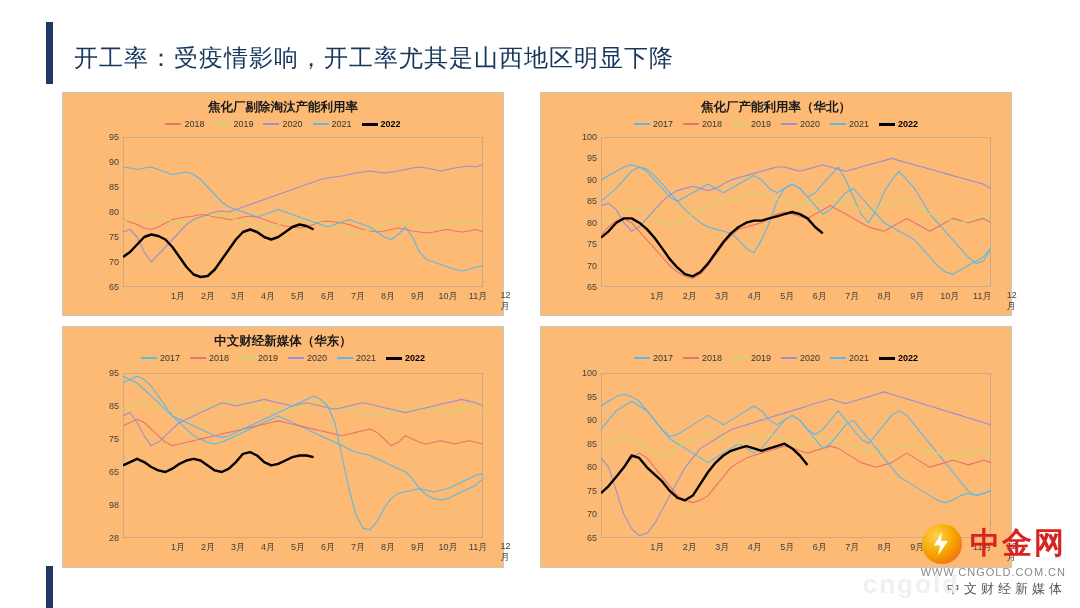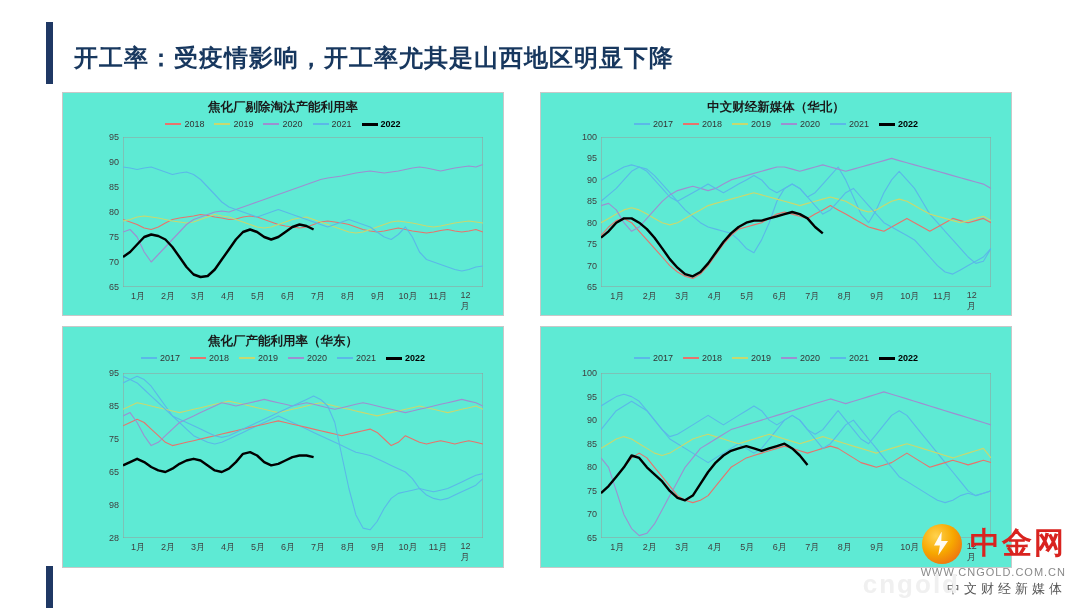--- a/index.html
+++ b/index.html
@@ -7,26 +7,26 @@
     width:1080px;height:608px;background:#ffffff;
     font-family:"Liberation Sans","DejaVu Sans",sans-serif;
     position:relative;overflow:hidden;
   }
   
   .accent-top{position:absolute;left:46px;top:22px;width:7px;height:62px;background:#1f3864;}
   .accent-bottom{position:absolute;left:46px;top:566px;width:7px;height:42px;background:#1f3864;}
 
   .slide-title{
     position:absolute;left:74px;top:42px;
-    font-size:24px;font-weight:bold;color:#17375e;letter-spacing:1px;
+    font-size:24px;font-weight:normal;color:#17375e;letter-spacing:1px;
     white-space:nowrap;
   }
 
   
-  .panel{position:absolute;background:#5eead4;border:1px solid #c8c8c8;}
+  .panel{position:absolute;background:#fdba74;border:1px solid #c8c8c8;}
   .p1{left:62px;top:92px;width:440px;height:222px;}
   .p2{left:540px;top:92px;width:470px;height:222px;}
   .p3{left:62px;top:326px;width:440px;height:240px;}
   .p4{left:540px;top:326px;width:470px;height:240px;}
 
   .chart-title{
     position:absolute;left:0;right:0;top:6px;text-align:center;
     font-size:12.5px;font-weight:bold;color:#1a1a1a;
   }
   .legend{
@@ -37,21 +37,21 @@
   .legend .item{display:flex;align-items:center;gap:3px;white-space:nowrap;}
   .legend .swatch{display:inline-block;width:16px;height:2px;}
   .legend .item.bold{font-weight:bold;color:#000;}
   .legend .item.bold .swatch{height:3px;}
 
   .plot{position:absolute;}
   .plot svg{display:block;}
 
   .ylabels{position:absolute;font-size:9px;color:#404040;}
   .ylabels span{position:absolute;right:0;transform:translateY(-50%);}
-  .xlabels{position:absolute;font-size:9px;color:#404040;}
+  .xlabels{position:absolute;font-size:9px;color:#404040;margin-left:40px;}
   .xlabels span{position:absolute;transform:translateX(-50%);}
 
   
   .wm{position:absolute;right:14px;bottom:10px;text-align:right;}
   .wm-row{display:flex;align-items:center;justify-content:flex-end;gap:8px;}
   .wm-badge{
     width:40px;height:40px;border-radius:50%;
     background:radial-gradient(circle at 35% 30%,#ffd24d 0%,#f7a800 45%,#e8571c 100%);
     position:relative;
   }
@@ -132,21 +132,21 @@
       <span style="left: 195px; top: 1px;">7月</span>
       <span style="left: 225px; top: 1px;">8月</span>
       <span style="left: 255px; top: 1px;">9月</span>
       <span style="left: 285px; top: 1px;">10月</span>
       <span style="left: 315px; top: 1px;">11月</span>
       <span style="left: 345px; top: 1px;">12月</span>
     </div>
 </div>
 
 <div class="panel p2">
-  <div class="chart-title">中文财经新媒体（华北）</div>
+  <div class="chart-title">焦化厂产能利用率（华北）</div>
   <div class="legend">
       <span class="item">
         <span class="swatch" style="background: rgb(91, 184, 232);"></span>
         <span>2017</span>
       </span>
       <span class="item">
         <span class="swatch" style="background: rgb(232, 115, 108);"></span>
         <span>2018</span>
       </span>
       <span class="item">
@@ -200,21 +200,21 @@
       <span style="left: 211.25px; top: 1px;">7月</span>
       <span style="left: 243.75px; top: 1px;">8月</span>
       <span style="left: 276.25px; top: 1px;">9月</span>
       <span style="left: 308.75px; top: 1px;">10月</span>
       <span style="left: 341.25px; top: 1px;">11月</span>
       <span style="left: 373.75px; top: 1px;">12月</span>
     </div>
 </div>
 
 <div class="panel p3">
-  <div class="chart-title">焦化厂产能利用率（华东）</div>
+  <div class="chart-title">中文财经新媒体（华东）</div>
   <div class="legend">
       <span class="item">
         <span class="swatch" style="background: rgb(91, 184, 232);"></span>
         <span>2017</span>
       </span>
       <span class="item">
         <span class="swatch" style="background: rgb(232, 115, 108);"></span>
         <span>2018</span>
       </span>
       <span class="item">

